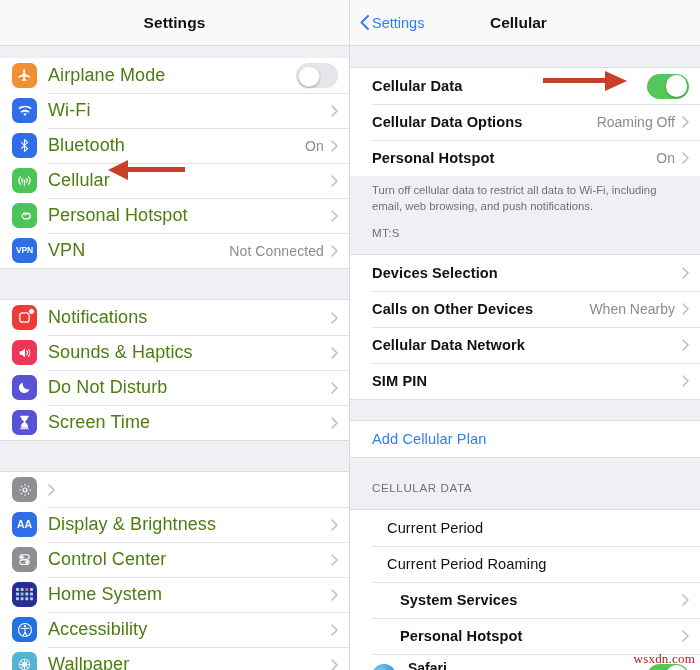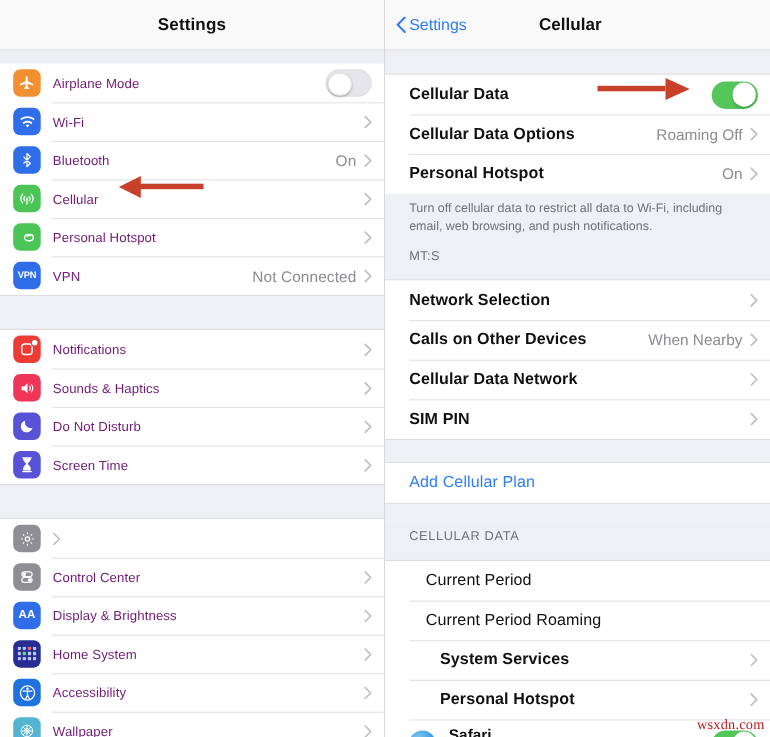--- a/index.html
+++ b/index.html
@@ -45,21 +45,21 @@
   }
   .row + .row::before {
     content: ""; position: absolute; left: 47px; right: 0; top: 0;
     height: 1px; background: #e3e3e6;
   }
   .row-icon {
     width: 25px; height: 25px; border-radius: 6.5px; flex: none;
     margin-right: 11px; display: flex; align-items: center; justify-content: center;
     color: #fff; overflow: hidden;
   }
-  .row-label { font-size: 12px; color: #701a75; flex: 1; letter-spacing: .1px; }
+  .row-label { font-size: 18px; color: #4d7c0f; flex: 1; letter-spacing: .1px; }
   .row-value { font-size: 14px; color: #8b8b90; margin-right: 7px; letter-spacing: .1px; }
   .chev { width: 7px; height: 12px; flex: none; }
   .chev svg { display: block; }
 
   
   .toggle { width: 42px; height: 25px; border-radius: 13px; position: relative; flex: none; }
   .toggle .knob {
     position: absolute; top: 1.6px; width: 21.5px; height: 21.5px;
     border-radius: 50%; background: #fff;
     box-shadow: 0 1px 2px rgba(0,0,0,.28);
@@ -301,41 +301,41 @@
             </svg>
         </div>
         <div class="chev">
             <svg width="7" height="12" viewBox="0 0 7 12" fill="none" stroke="#bfbfc4" stroke-width="1.6" stroke-linecap="round" stroke-linejoin="round">
               <path d="M1 1l5 5-5 5"></path>
             </svg>
           </div>
       </div>
 
       <div class="row">
+        <div class="row-icon" style="background:#2f6ee8">
+          <span class="glyph" style="font-size:10.5px">AA</span>
+        </div>
+        <div class="row-label">Display &amp; Brightness</div>
+        <div class="chev">
+            <svg width="7" height="12" viewBox="0 0 7 12" fill="none" stroke="#bfbfc4" stroke-width="1.6" stroke-linecap="round" stroke-linejoin="round">
+              <path d="M1 1l5 5-5 5"></path>
+            </svg>
+          </div>
+      </div>
+
+      <div class="row">
         <div class="row-icon" style="background:#8e8e93">
           <svg class="ic-svg" width="15" height="15" viewBox="0 0 24 24" fill="none" stroke="#fff" stroke-width="1.7">
               <rect x="4.5" y="4.5" width="15" height="7" rx="3.5"></rect>
               <rect x="4.5" y="12.8" width="15" height="7" rx="3.5"></rect>
               <circle cx="8.2" cy="8" r="1.7" fill="#fff"></circle>
               <circle cx="15.8" cy="16.3" r="1.7" fill="#fff"></circle>
             </svg>
         </div>
         <div class="row-label">Control Center</div>
-        <div class="chev">
-            <svg width="7" height="12" viewBox="0 0 7 12" fill="none" stroke="#bfbfc4" stroke-width="1.6" stroke-linecap="round" stroke-linejoin="round">
-              <path d="M1 1l5 5-5 5"></path>
-            </svg>
-          </div>
-      </div>
-
-      <div class="row">
-        <div class="row-icon" style="background:#2f6ee8">
-          <span class="glyph" style="font-size:10.5px">AA</span>
-        </div>
-        <div class="row-label">Display &amp; Brightness</div>
         <div class="chev">
             <svg width="7" height="12" viewBox="0 0 7 12" fill="none" stroke="#bfbfc4" stroke-width="1.6" stroke-linecap="round" stroke-linejoin="round">
               <path d="M1 1l5 5-5 5"></path>
             </svg>
           </div>
       </div>
 
       <div class="row">
         <div class="row-icon" style="background:#262e94;padding:4px">
           <svg class="ic-svg" width="17" height="14" viewBox="0 0 17 14">
@@ -444,21 +444,21 @@
             </svg>
           </div>
       </div>
     </div>
 
     <div class="footnote">Turn off cellular data to restrict all data to Wi-Fi, including email, web browsing, and push notifications.</div>
     <div class="sect-head">MT:S</div>
 
     <div>
       <div class="rrow">
-        <div class="rrow-label">Network Selection</div>
+        <div class="rrow-label">Devices Selection</div>
         <div class="chev">
             <svg width="7" height="12" viewBox="0 0 7 12" fill="none" stroke="#bfbfc4" stroke-width="1.6" stroke-linecap="round" stroke-linejoin="round">
               <path d="M1 1l5 5-5 5"></path>
             </svg>
           </div>
       </div>
       <div class="rrow">
         <div class="rrow-label">Calls on Other Devices</div>
         <div class="rrow-value">When Nearby</div>
         <div class="chev">

